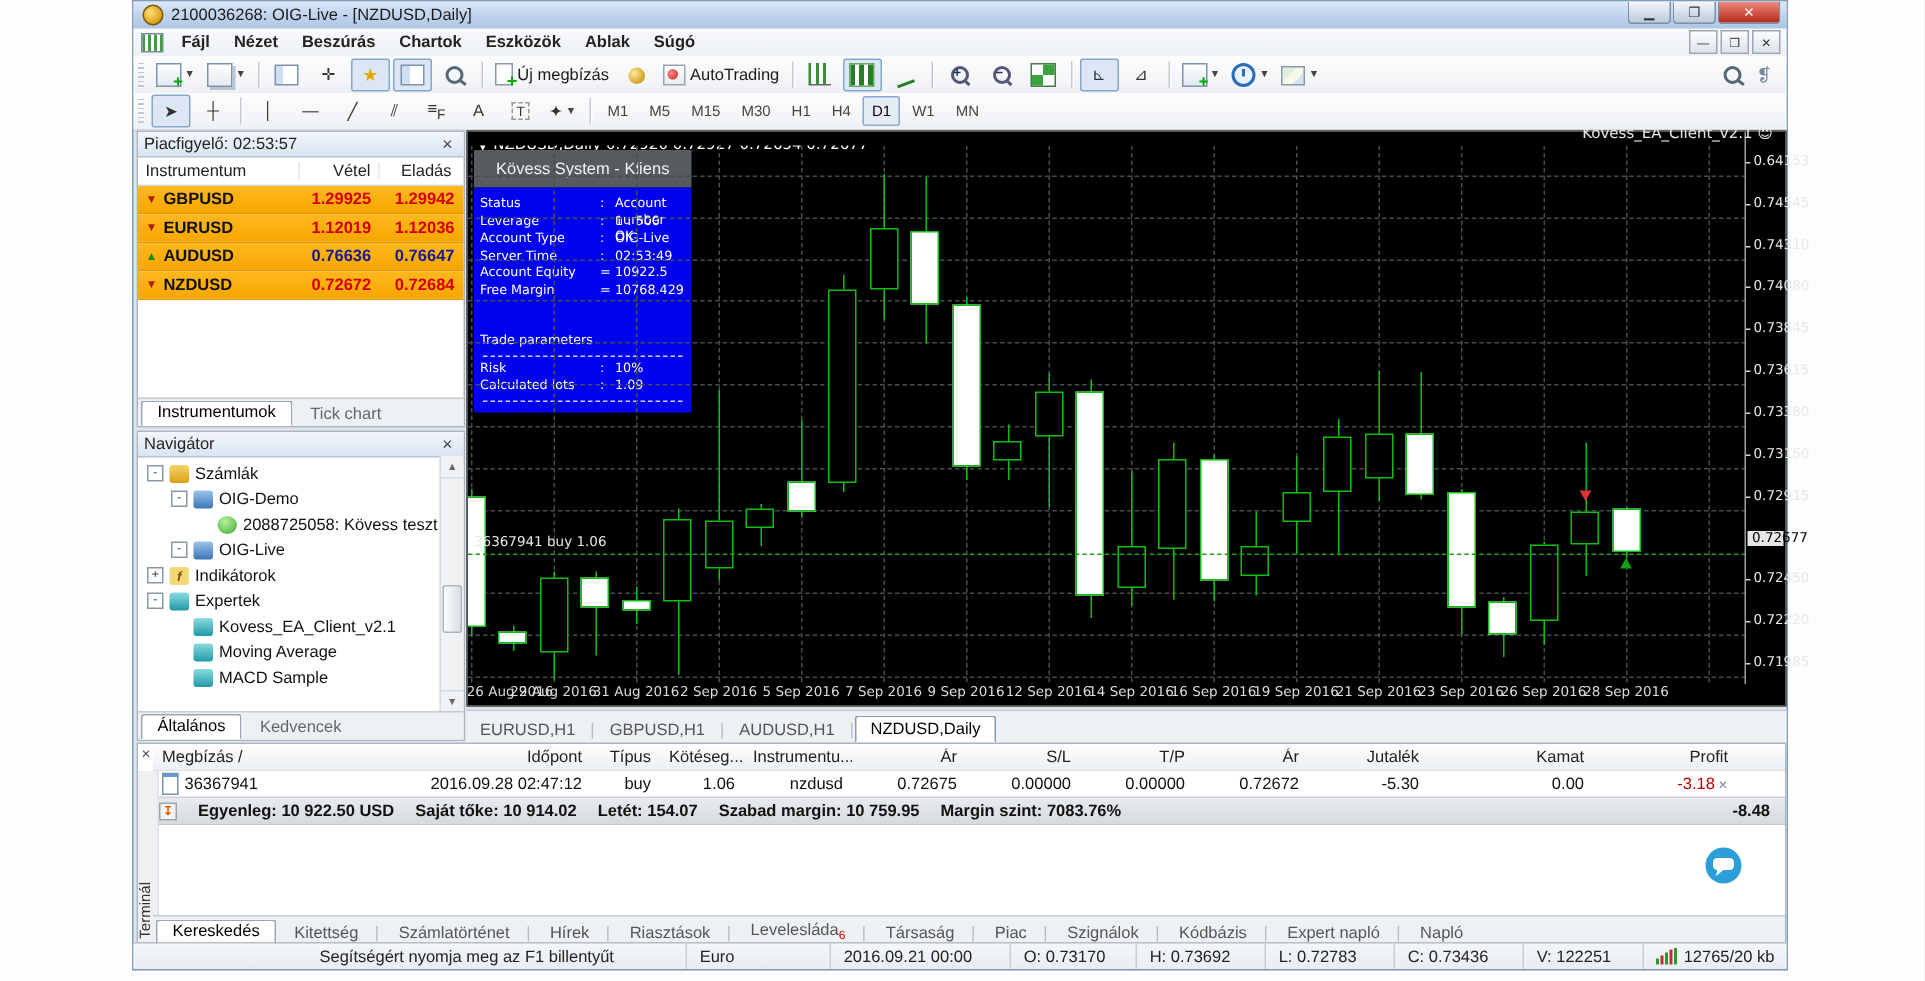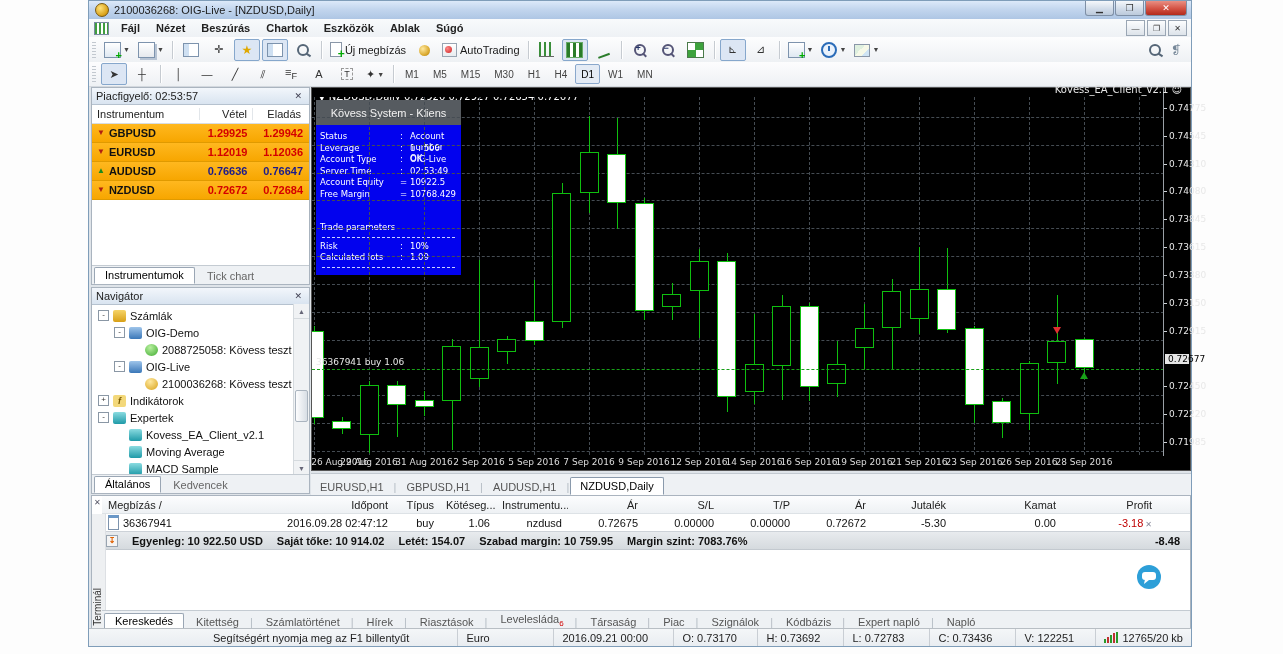--- a/index.html
+++ b/index.html
@@ -393,25 +393,20 @@
           </div>
           <div class="tree-row" style="padding-left: 36px;">
             <span style="width: 15px; flex: 0 0 auto;"></span>
             <span class="ti ti-user-green"></span>
             <span>2088725058: Kövess teszt</span>
           </div>
           <div class="tree-row" style="padding-left: 20px;">
             <span class="expander">-</span>
             <span class="ti ti-server"></span>
             <span>OIG-Live</span>
-          </div>
-          <div class="tree-row" style="padding-left: 36px;">
-            <span style="width: 15px; flex: 0 0 auto;"></span>
-            <span class="ti ti-user-gold"></span>
-            <span>2100036268: Kövess teszt</span>
           </div>
           <div class="tree-row" style="padding-left: 4px;">
             <span class="expander">+</span>
             <span class="ti ti-function">f</span>
             <span>Indikátorok</span>
           </div>
           <div class="tree-row" style="padding-left: 4px;">
             <span class="expander">-</span>
             <span class="ti ti-expert"></span>
             <span>Expertek</span>
@@ -587,21 +582,21 @@
             <div class="body bull" style="left: 735px; width: 19px; top: 244px; height: 22px;"></div>
             <div class="wick" style="left: 772px; top: 241px; height: 34px;"></div>
             <div class="body bear" style="left: 763px; width: 19px; top: 242px; height: 29px;"></div>
             <div id="trade-line" style="top: 272px;"></div>
             <div id="trade-label" style="left: 4px; top: 260px;">36367941 buy 1.06</div>
             <div class="marker down" style="left: 741px; top: 230px;"></div>
             <div class="marker up" style="left: 768px; top: 275px;"></div>
           </div>
       <div id="axis">
             <div class="axis-tick" style="top: 20px;"></div>
-            <div class="axis-lab" style="top: 15px;">0.74775</div>
+            <div class="axis-lab" style="top: 15px;">0.64153</div>
             <div class="axis-tick" style="top: 48px;"></div>
             <div class="axis-lab" style="top: 43px;">0.74545</div>
             <div class="axis-tick" style="top: 76px;"></div>
             <div class="axis-lab" style="top: 71px;">0.74310</div>
             <div class="axis-tick" style="top: 103px;"></div>
             <div class="axis-lab" style="top: 98px;">0.74080</div>
             <div class="axis-tick" style="top: 131px;"></div>
             <div class="axis-lab" style="top: 126px;">0.73845</div>
             <div class="axis-tick" style="top: 159px;"></div>
             <div class="axis-lab" style="top: 154px;">0.73615</div>

